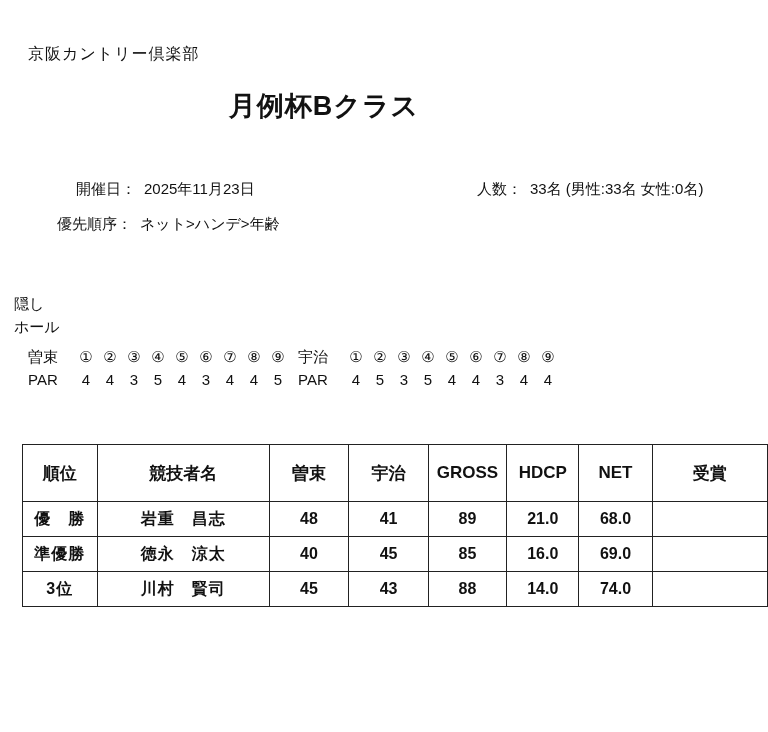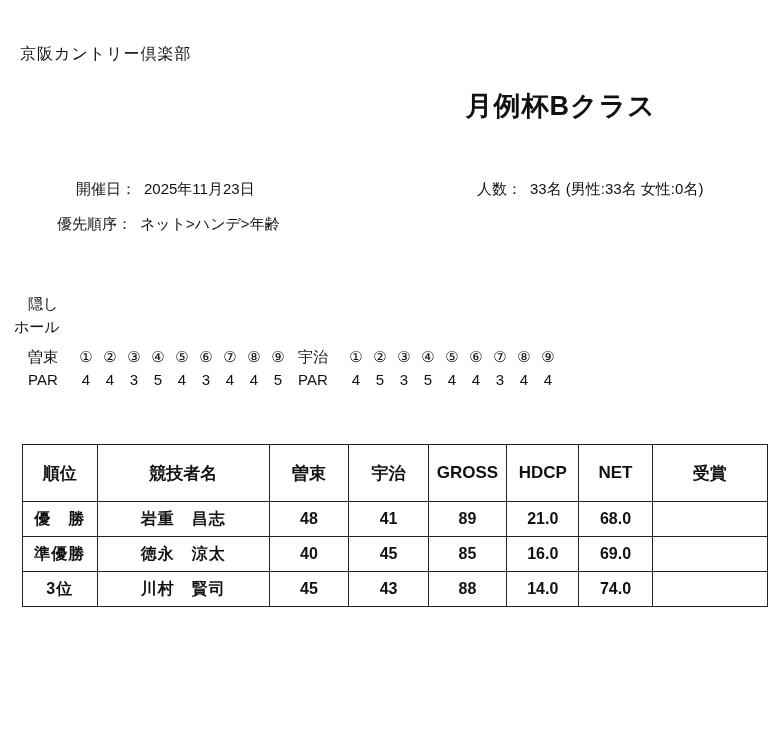--- a/index.html
+++ b/index.html
@@ -10,31 +10,31 @@
     width: 768px;
     height: 732px;
     background: #ffffff;
     font-family: "Liberation Sans", sans-serif;
     color: #111111;
     position: relative;
     overflow: hidden;
   }
   .club-name {
     position: absolute;
-    left: 20px;
+    left: 28px;
     top: 44px;
     font-size: 16px;
     letter-spacing: 1px;
   }
   .doc-title {
     position: absolute;
-    left: 8px;
+    left: 0;
     top: 88px;
     width: 648px;
-    text-align: right;
+    text-align: center;
     font-size: 27px;
     font-weight: bold;
     letter-spacing: 1px;
   }
   .meta {
     position: absolute;
     left: 28px;
     top: 180px;
     width: 720px;
     font-size: 15px;
@@ -61,21 +61,21 @@
   .meta-right .meta-label { width: 104px; }
   .meta-value { white-space: nowrap; }
 
   .hidden-holes {
     position: absolute;
     left: 14px;
     top: 292px;
     font-size: 15px;
     line-height: 1.55;
   }
-  .hh-title { margin-left: 14px; }
+  .hh-title { }
   .course-block {
     display: flex;
     margin-top: 6px;
   }
   .course-col {
     width: 270px;
     margin-left: 14px;
   }
   .course-col.second { margin-left: 0; }
   .crow {

